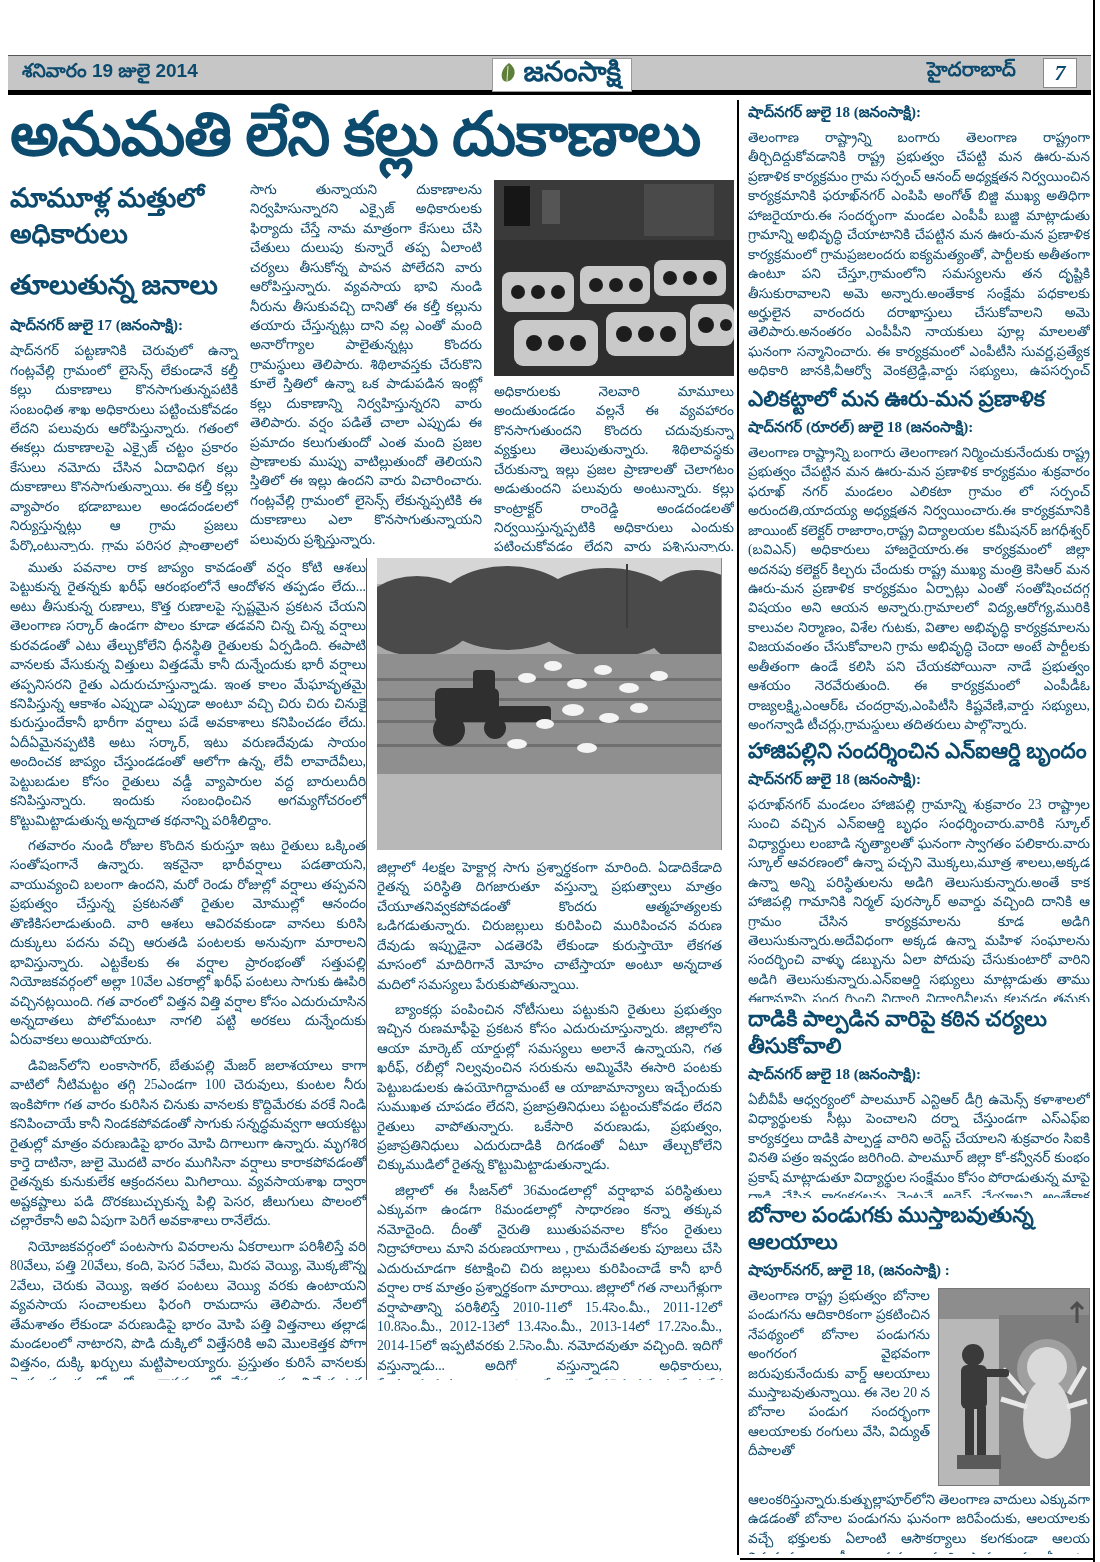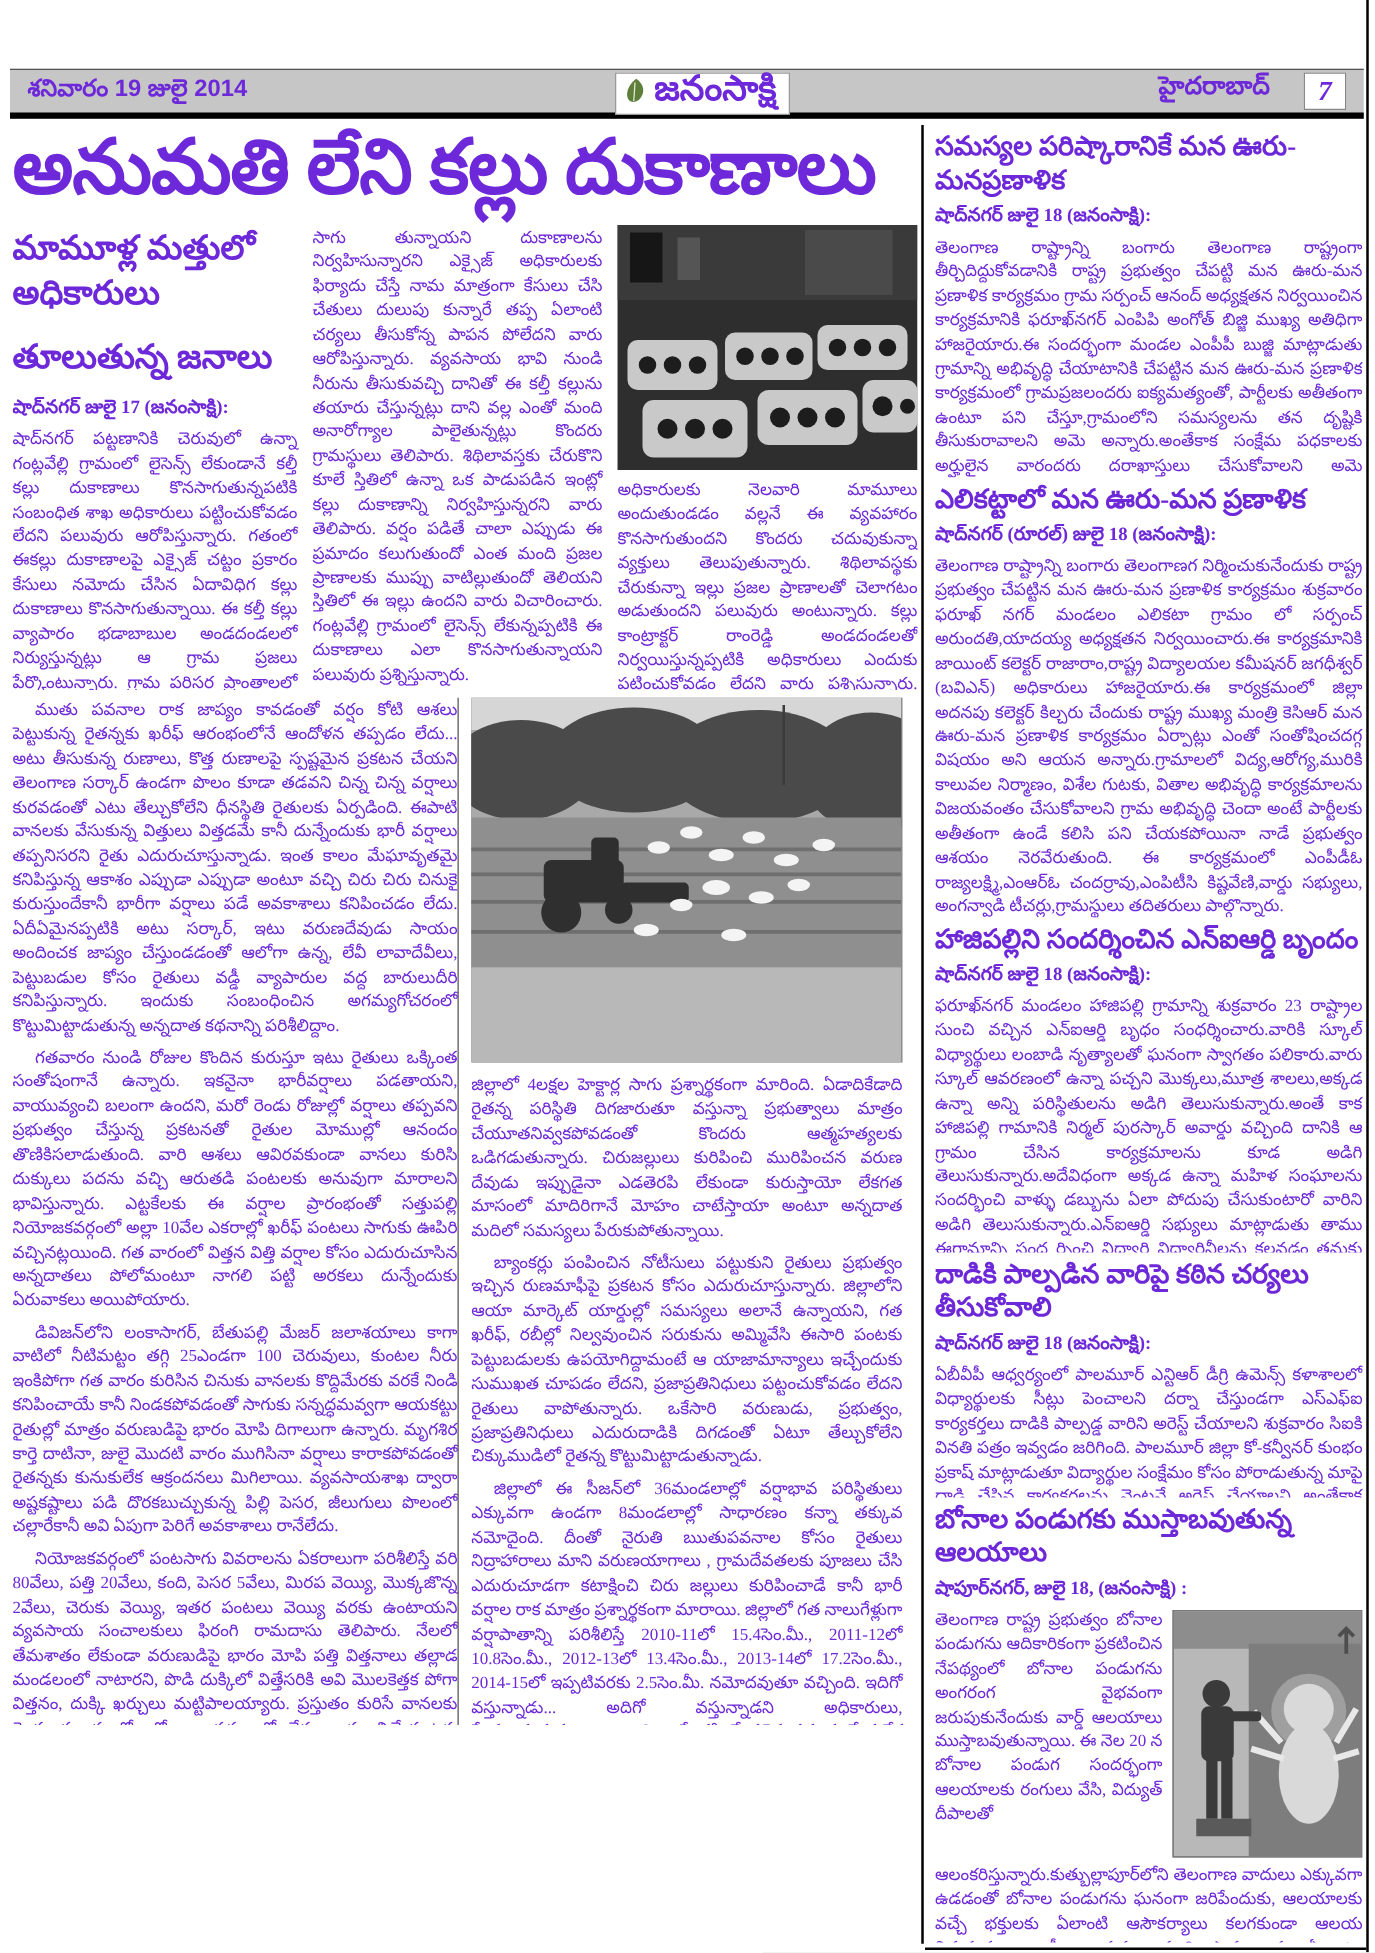--- a/index.html
+++ b/index.html
@@ -1,19 +1,19 @@
 <!DOCTYPE html>
 <html><head>
 <meta charset="utf-8">
 <style>
   * { margin:0; padding:0; box-sizing:border-box; }
   html,body { background:#e9e9e9; }
   .page {
     position:relative; width:1100px; height:1562px; margin:0 auto;
-    background:#ffffff; color:#6d28d9;
+    background:#ffffff; color:#0c4a6e;
     font-family:"Liberation Serif","DejaVu Serif",serif;
     overflow:hidden;
   }
   .page-edge-r { position:absolute; top:0; right:5px; width:2px; height:1562px; background:#000; }
   .page-edge-b { position:absolute; bottom:2px; left:740px; right:7px; height:2px; background:#000; }
 
   
   .masthead {
     position:absolute; top:55px; left:8px; right:9px; height:40px;
     background:#c6c6c6; border-top:1px solid #555; border-bottom:5px solid #000;
@@ -209,21 +209,20 @@
         </div>
       </div>
     </div>
   </div>
 
   <div class="divider-v"></div>
 
   <div class="right-zone">
 
     <div class="r-article r-a0">
-      <div class="r-head">సమస్యల పరిష్కారానికే మన ఊరు-మనప్రణాళిక</div>
       <div class="dateline">షాద్‌నగర్ జులై 18 (జనంసాక్షి):</div>
       <div class="bodytext">తెలంగాణ రాష్ట్రాన్ని బంగారు తెలంగాణ రాష్ట్రంగా తీర్చిదిద్దుకోవడానికి రాష్ట్ర ప్రభుత్వం చేపట్టి మన ఊరు-మన ప్రణాళిక కార్యక్రమం గ్రామ సర్పంచ్ ఆనంద్ అధ్యక్షతన నిర్వయించిన కార్యక్రమానికి ఫరూఖ్‌నగర్ ఎంపిపి అంగోత్ బిజ్జి ముఖ్య అతిధిగా హాజరైయారు.ఈ సందర్భంగా మండల ఎంపీపీ బుజ్జి మాట్లాడుతు గ్రామాన్ని అభివృద్ధి చేయాటానికి చేపట్టిన మన ఊరు-మన ప్రణాళిక కార్యక్రమంలో గ్రామప్రజలందరు ఐక్యమత్యంతో, పార్టీలకు అతీతంగా ఉంటూ పని చేస్తూ,గ్రామంలోని సమస్యలను తన దృష్టికి తీసుకురావాలని అమె అన్నారు.అంతేకాక సంక్షేమ పధకాలకు అర్హులైన వారందరు దరాఖాస్తులు చేసుకోవాలని అమె తెలిపారు.అనంతరం ఎంపీపీని నాయకులు పూల్ల మాలలతో ఘనంగా సన్మానించారు. ఈ కార్యక్రమంలో ఎంపీటీసి సువర్ణ,ప్రత్యేక అధికారి జానకి,వీఆర్వో వెంకట్రెడ్డి,వార్డు సభ్యులు, ఉపసర్పంచ్ అర్జునప్ప,మాజీ సర్పంచులు,గ్రామస్థులు తదితరులు పాల్గొన్నారు.</div>
     </div>
 
     <div class="r-article r-a1">
       <div class="r-head">ఎలికట్టాలో మన ఊరు-మన ప్రణాళిక</div>
       <div class="dateline">షాద్‌నగర్ (రూరల్) జులై 18 (జనంసాక్షి):</div>
       <div class="bodytext">తెలంగాణ రాష్ట్రాన్ని బంగారు తెలంగాణగ నిర్మించుకునేందుకు రాష్ట్ర ప్రభుత్వం చేపట్టిన మన ఊరు-మన ప్రణాళిక కార్యక్రమం శుక్రవారం ఫరూఖ్ నగర్ మండలం ఎలికటా గ్రామం లో సర్పంచ్ అరుందతి,యాదయ్య అధ్యక్షతన నిర్వయించారు.ఈ కార్యక్రమానికి జాయింట్ కలెక్టర్ రాజారాం,రాష్ట్ర విద్యాలయల కమీషనర్ జగధీశ్వర్ (బవిఎన్) అధికారులు హాజరైయారు.ఈ కార్యక్రమంలో జిల్లా అదనపు కలెక్టర్ కిల్చరు చేందుకు రాష్ట్ర ముఖ్య మంత్రి కెసిఆర్ మన ఊరు-మన ప్రణాళిక కార్యక్రమం ఏర్పాట్లు ఎంతో సంతోషించదగ్గ విషయం అని ఆయన అన్నారు.గ్రామాలలో విద్య,ఆరోగ్య,మురికి కాలువల నిర్మాణం, విశేల గుటకు, వితాల అభివృద్ధి కార్యక్రమాలను విజయవంతం చేసుకోవాలని గ్రామ అభివృద్ధి చెందా అంటే పార్టీలకు అతీతంగా ఉండే కలిసి పని చేయకపోయినా నాడే ప్రభుత్వం ఆశయం నెరవేరుతుంది. ఈ కార్యక్రమంలో ఎంపీడీఓ రాజ్యలక్ష్మి,ఎంఆర్ఓ చందర్రావు,ఎంపిటీసి కిష్టవేణి,వార్డు సభ్యులు, అంగన్వాడి టీచర్లు,గ్రామస్థులు తదితరులు పాల్గొన్నారు.</div>
     </div>
 

